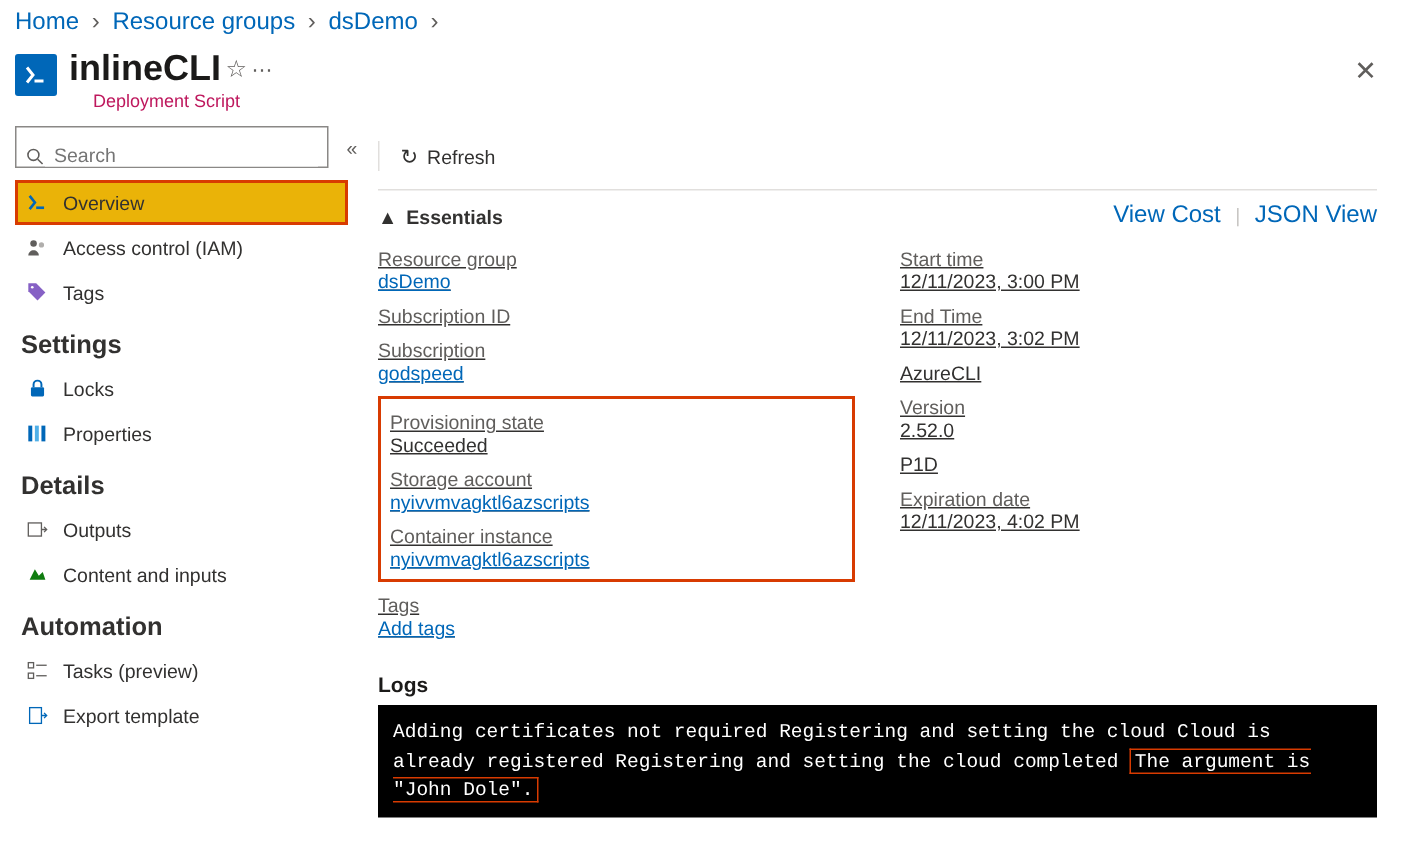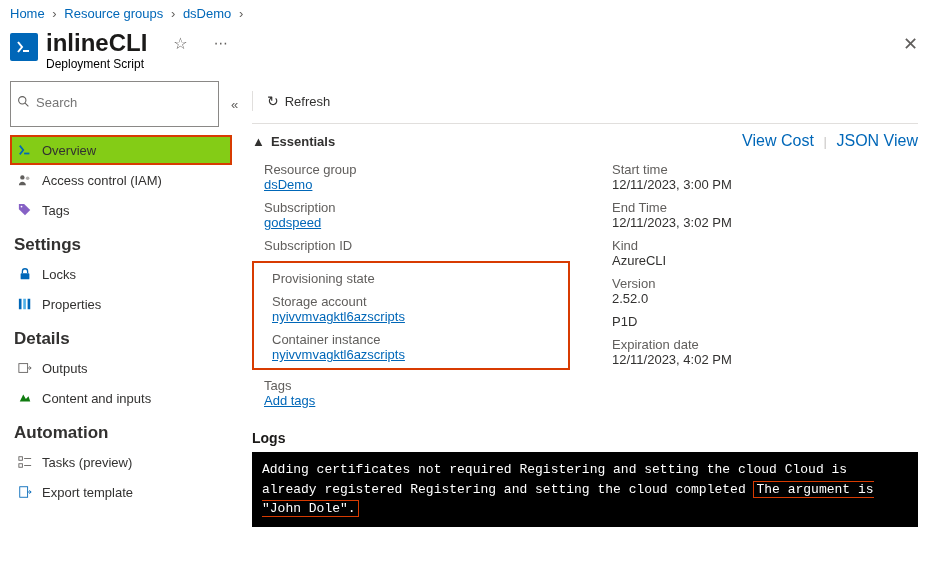--- a/index.html
+++ b/index.html
@@ -1,57 +1,57 @@
 <!DOCTYPE html>
 <html><head>
 <meta charset="utf-8">
 <style>
   * { box-sizing: border-box; margin: 0; padding: 0; }
   body { font-family: "Segoe UI", Arial, sans-serif; font-size: 13px; color: #323130; background: #fff; width: 934px; }
   a { color: #0067b8; text-decoration: none; }
   .link-u { text-decoration: underline; }
 
-  .breadcrumb { padding: 6px 10px 4px 10px; font-size: 13px; }
+  .breadcrumb { padding: 6px 10px 4px 10px; font-size: 16px; }
   .breadcrumb .sep { color: #605e5c; margin: 0 4px; }
 
   .header { display: flex; align-items: flex-start; padding: 4px 10px 10px 10px; position: relative; }
   .header .icon-box { width: 28px; height: 28px; background: #0067b8; border-radius: 2px; margin-right: 8px; display:flex; align-items:center; justify-content:center; color:#fff; font-weight:bold; margin-top:4px;}
   .header h1 { font-size: 24px; font-weight: 600; color:#1b1a19; }
-  .header .subtitle { font-size: 12px; color: #000000; }
-  .header .title-row { display:flex; align-items:center; gap:26px; }
+  .header .subtitle { font-size: 12px; color: #be185d; margin-left: 16px; }
+  .header .title-row { display:flex; align-items:center; gap:3px; }
   .header .star { color: #605e5c; font-size: 16px; }
   .header .dots { color:#605e5c; font-size:14px; letter-spacing:1px;}
   .close-x { position:absolute; right:16px; top:8px; font-size:18px; color:#605e5c; cursor:pointer; }
 
   .body { display:flex; }
   .sidebar { width: 232px; padding: 0 0 0 10px; }
   .search-row { display:flex; align-items:center; gap:8px; margin-bottom:8px;}
-  .search-box { flex:1; display:flex; align-items:flex-start; border:1px solid #8a8886; height:46px; padding:13px 6px; background:#fff;}
+  .search-box { flex:1; display:flex; align-items:flex-end; border:1px solid #8a8886; height:28px; padding:0 6px; background:#fff;}
   .search-box input { border:0; outline:0; flex:1; font-size:13px; padding-left:6px;}
   .collapse-chevron { color:#605e5c; font-size:13px; cursor:pointer; padding:0 4px;}
   .nav-item { display:flex; align-items:center; height:30px; padding:0 6px; cursor:pointer; gap:8px; border:2px solid transparent;}
-  .nav-item.selected { background:#84cc16; border:2px solid #d83b01; }
+  .nav-item.selected { background:#eab308; border:2px solid #d83b01; }
   .nav-item .ni-icon { width:16px; text-align:center; font-size:13px; }
   .nav-section { font-size:17px; font-weight:600; color:#323130; margin:10px 0 4px 4px; }
 
   .main { flex:1; padding: 4px 16px 10px 20px; border-left: 0; }
   .toolbar { display:flex; align-items:center; gap:8px; height:32px;}
   .tb-sep { width:1px; height:20px; background:#e1dfdd; margin-right:6px;}
   .refresh-btn { display:flex; align-items:center; gap:6px; cursor:pointer; color:#323130; font-size:13px;}
   .refresh-btn .ic { color:#323130; font-size:14px;}
   .hr { height:1px; background:#e1dfdd; margin:6px 0 8px 0;}
 
   .essentials-row { display:flex; align-items:center; justify-content:space-between;}
   .essentials-toggle { display:flex; align-items:center; gap:6px; cursor:pointer; font-weight:600; font-size:13px;}
   .essentials-links a { font-size:16px; }
   .essentials-links .divider { color:#c8c6c4; margin:0 6px;}
 
   .essentials-grid { display:flex; gap:30px; margin-top:8px;}
   .col { flex:1; }
-  .field { margin: 4px 0 8px 12px; }
+  .field { margin: 4px 0 8px 0; text-decoration: underline; }
   .field-label { color:#605e5c; font-size:13px; }
   .field-value { color:#323130; font-size:13px; }
   .highlight-box { border:2px solid #d83b01; padding:4px 6px 6px 6px; margin-top:4px; }
 
   .section-h { font-weight:600; font-size:14px; margin:14px 0 6px 0; color:#1b1a19;}
   .logs { background:#000; color:#fff; font-family:"Consolas","Courier New",monospace; font-size:13px; padding:8px 10px; line-height:1.5; white-space:normal;}
   .logs .hl { border:1.5px solid #d83b01; padding:0 2px; }
 
   svg { display:block; }
 </style>
@@ -215,30 +215,31 @@
       </div>
     </div>
 
     <div class="essentials-grid">
       <div class="col">
         <div class="field">
           <div class="field-label">Resource group</div>
           <a href="#" class="link-u">dsDemo</a>
         </div>
         <div class="field">
+          <div class="field-label">Subscription ID</div>
+        </div>
+        <div class="field">
           <div class="field-label">Subscription</div>
           <a href="#" class="link-u">godspeed</a>
-        </div>
-        <div class="field">
-          <div class="field-label">Subscription ID</div>
         </div>
 
         <div class="highlight-box">
           <div class="field">
             <div class="field-label">Provisioning state</div>
+            <div class="field-value">Succeeded</div>
           </div>
           <div class="field">
             <div class="field-label">Storage account</div>
             <a href="#" class="link-u">nyivvmvagktl6azscripts</a>
           </div>
           <div class="field" style="margin-bottom:0;">
             <div class="field-label">Container instance</div>
             <a href="#" class="link-u">nyivvmvagktl6azscripts</a>
           </div>
         </div>
@@ -252,21 +253,20 @@
       <div class="col">
         <div class="field">
           <div class="field-label">Start time</div>
           <div class="field-value">12/11/2023, 3:00 PM</div>
         </div>
         <div class="field">
           <div class="field-label">End Time</div>
           <div class="field-value">12/11/2023, 3:02 PM</div>
         </div>
         <div class="field">
-          <div class="field-label">Kind</div>
           <div class="field-value">AzureCLI</div>
         </div>
         <div class="field">
           <div class="field-label">Version</div>
           <div class="field-value">2.52.0</div>
         </div>
         <div class="field">
           <div class="field-value">P1D</div>
         </div>
         <div class="field">

